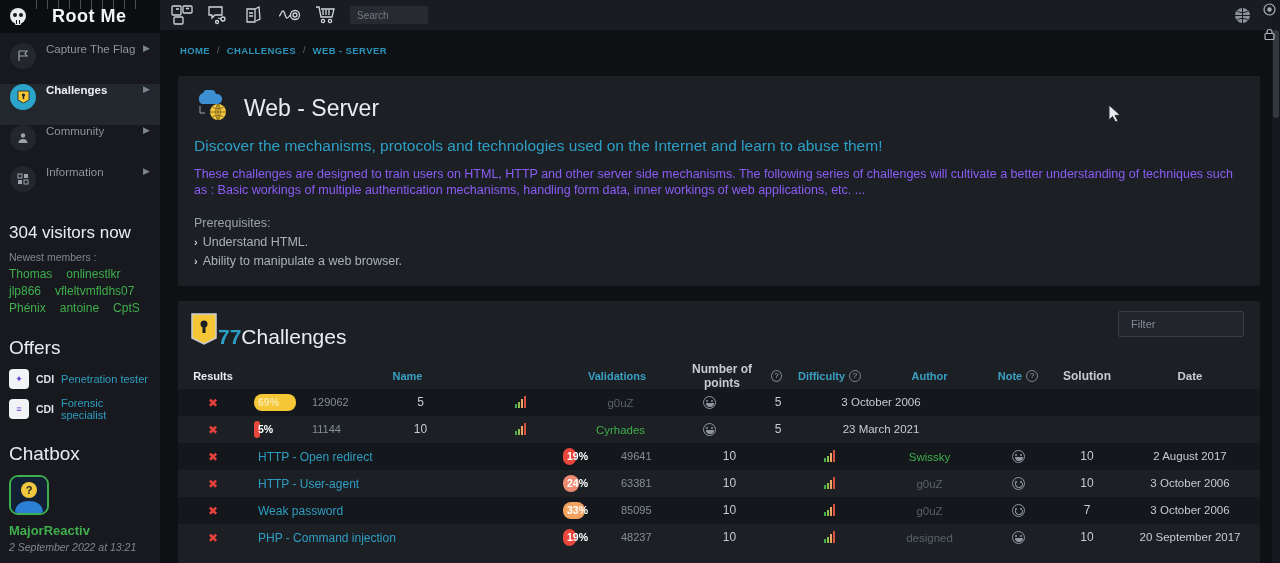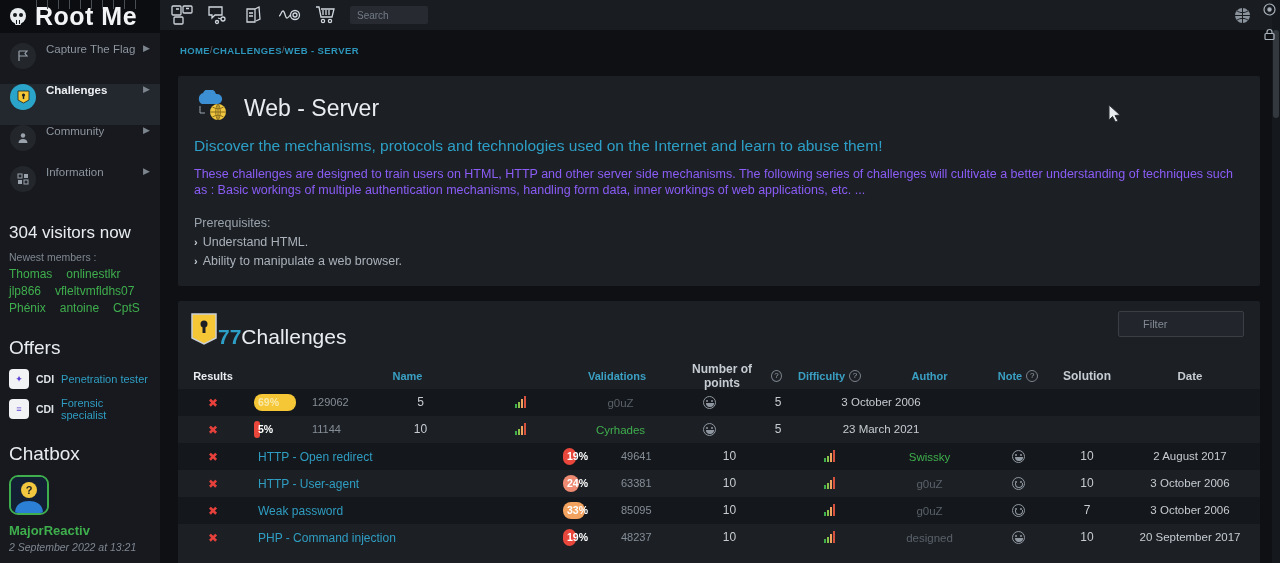--- a/index.html
+++ b/index.html
@@ -4,21 +4,21 @@
 <style>
   * { margin:0; padding:0; box-sizing:border-box; }
   html,body { width:1280px; height:563px; overflow:hidden; background:#0e1014;
     font-family:"Liberation Sans","DejaVu Sans",sans-serif; color:#9aa2ac; }
 
   
   .sidebar { position:absolute; left:0; top:0; width:160px; height:563px; background:#17191e; z-index:5; }
   .logo-bar { height:33px; background:#0b0d10; display:flex; align-items:center; padding-left:8px; position:relative; }
   .logo-bar::before { content:""; position:absolute; left:36px; top:0; width:100px; height:9px;
     background:repeating-linear-gradient(90deg,#4a4f55 0 1px,transparent 1px 11px); }
-  .logo-text { color:#f2f4f6; font-size:25px; font-weight:bold; letter-spacing:.5px; margin-left:7px; }
+  .logo-text { color:#f2f4f6; font-size:18px; font-weight:bold; letter-spacing:.5px; margin-left:24px; }
   .menu { padding-top:10px; }
   .menu-item { display:flex; align-items:flex-start; height:41px; padding:0 10px; cursor:pointer; }
   .menu-item.active { background:#23272e; }
   .mi-circle { width:26px; height:26px; border-radius:50%; background:#23272c; display:flex; align-items:center; justify-content:center; flex:0 0 26px; }
   .menu-item.active .mi-circle { background:#2aa5c9; }
   .mi-label { font-size:11.5px; color:#8d959f; margin-left:10px; flex:1; }
   .menu-item.active .mi-label { color:#eef1f4; font-weight:bold; }
   .mi-chev { color:#7c848e; font-size:9px; }
   .visitors { color:#e8ecf0; font-size:17px; font-weight:500; margin:16px 9px 8px; }
   .newest-label { font-size:10.5px; color:#7f8791; margin:0 9px 4px; }
@@ -37,40 +37,40 @@
 
   
   .main { position:absolute; left:160px; top:0; right:0; height:563px; background:#0e1014; }
   .topbar { height:30px; background:#191c21; display:flex; align-items:center; padding-left:10px; gap:12px; }
   .tb-icon { width:24px; height:22px; display:flex; align-items:center; justify-content:center; cursor:pointer; }
   .search-box { width:78px; height:18px; background:#272b31; border:none; border-radius:2px;
     color:#c6ccd2; font-size:10px; padding:0 7px; font-family:inherit; }
   .search-box::placeholder { color:#737b85; }
   .tb-right { margin-left:auto; margin-right:26px; display:flex; gap:10px; }
   .edge-icons { position:absolute; right:4px; top:2px; z-index:9; display:flex; flex-direction:column; gap:7px; }
-  .breadcrumb { display:flex; align-items:center; height:28px; padding-left:20px; margin-top:6px; gap:0; }
+  .breadcrumb { display:flex; align-items:center; height:28px; padding-left:20px; margin-top:6px; gap:7px; }
   .breadcrumb a { color:#2e95ba; font-size:9.5px; font-weight:bold; letter-spacing:.4px; text-decoration:none; }
   .bc-sep { color:#646b73; font-size:9px; }
 
   .card { background:#1c2025; margin:0 20px 0 18px; border-radius:2px; }
   .card1 { margin-top:12px; padding:14px 16px 18px; }
   .cat-head { display:flex; align-items:center; gap:12px; }
   .cat-title { color:#e9edf1; font-size:23px; font-weight:500; }
   .cat-sub { color:#2d9fc6; font-size:15.5px; margin-top:11px; }
   .cat-desc { color:#8b5cf6; font-size:12.5px; line-height:1.3; margin-top:11px; }
   .prereq-label { color:#9aa2ac; font-size:12.5px; margin-top:17px; }
   .prereq { color:#aab1ba; font-size:12.5px; margin-top:5px; }
   .prereq b { color:#c8cfd6; font-size:11px; margin-right:5px; }
 
   .card2 { margin-top:15px; height:400px; position:relative; padding-top:12px; }
   .ch-head { display:flex; align-items:flex-end; padding-left:12px; }
   .ch-count { color:#2d9fc6; font-size:21px; font-weight:bold; }
   .ch-title { color:#e9edf1; font-size:21px; font-weight:500; }
   .filter-box { position:absolute; right:16px; top:10px; width:126px; height:26px; background:#22262c;
-    border:1px solid #3a3f46; border-radius:2px; color:#c6ccd2; font-size:11px; padding:0 24px; font-family:inherit; }
+    border:1px solid #3a3f46; border-radius:2px; color:#c6ccd2; font-size:11px; padding:0 12px; font-family:inherit; }
   .filter-box::placeholder { color:#828a94; }
 
   .table { margin-top:14px; }
   .thead { display:flex; align-items:center; height:26px; }
   .th { font-size:11px; font-weight:bold; color:#3aa0c4; text-align:center; cursor:pointer;
     display:flex; align-items:center; justify-content:center; gap:4px; }
   .th.res { color:#e9edf1; }
   .qmark { width:12px; height:12px; border:1px solid #7a828c; border-radius:50%; color:#9aa2ac;
     font-size:8px; display:inline-flex; align-items:center; justify-content:center; font-weight:normal; }
   .trow { display:flex; align-items:center; height:27px; }

